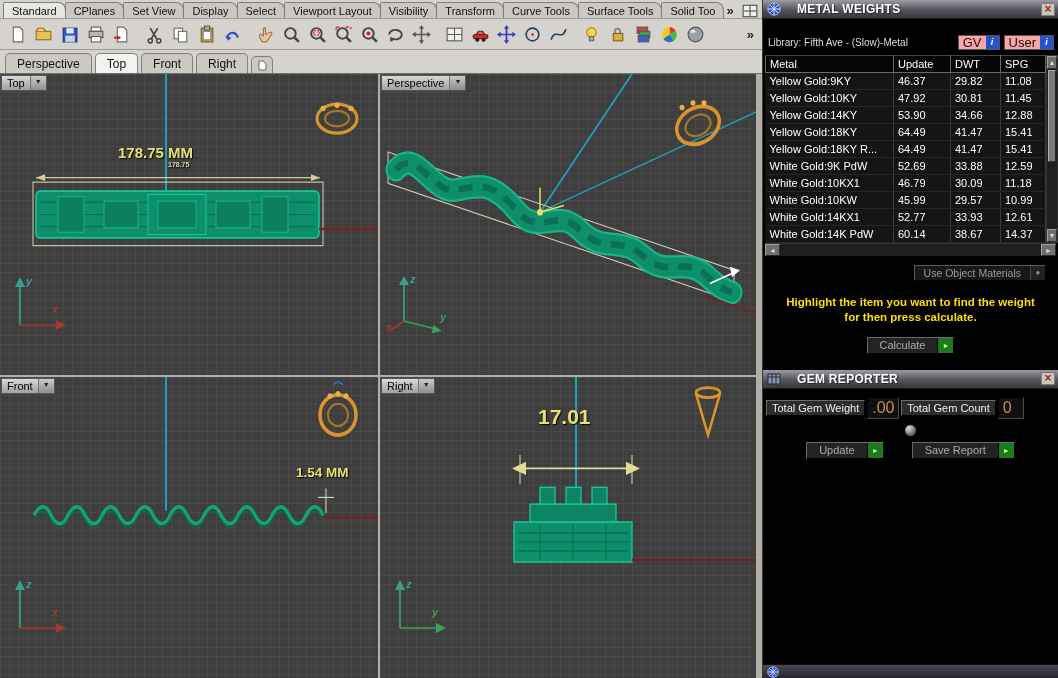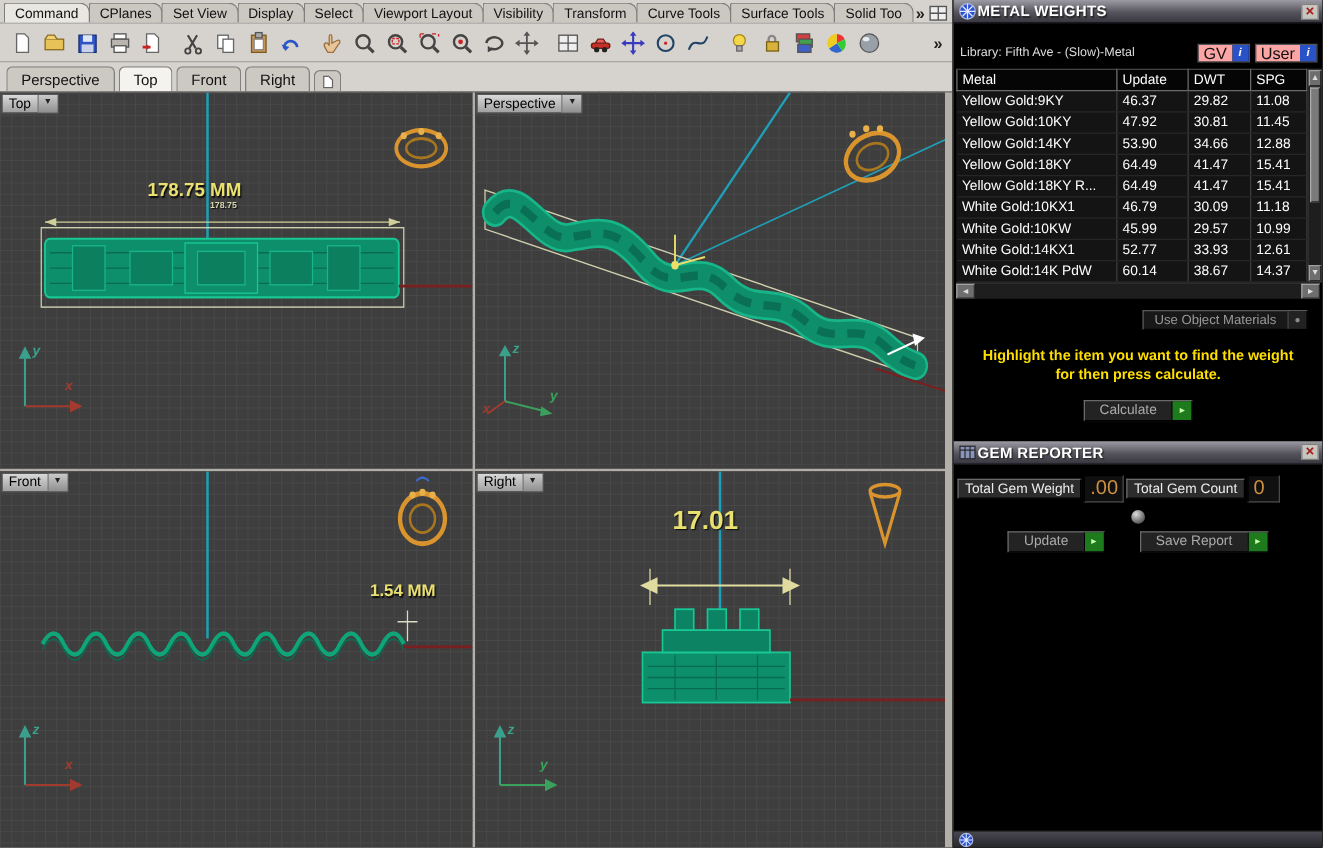--- a/index.html
+++ b/index.html
@@ -47,21 +47,21 @@
   .scene {position:absolute; inset:0; width:100%; height:100%;}
   .vplabel {position:absolute; top:1px; left:1px; display:flex; align-items:stretch; background:linear-gradient(#d9d9d9,#a0a0a0); border:1px solid #565656; z-index:6; font-size:11px; cursor:default;}
   .vplabel .t {padding:1px 5px; color:#000;}
   .vplabel .a {padding:2px 4px 0; font-size:7px; color:#222; border-left:1px solid #777; background:linear-gradient(#c9c9c9,#8f8f8f);}
   .dim {position:absolute; z-index:5; color:#e9e070; font-weight:bold; text-shadow:1px 1px 1px rgba(0,0,0,.85); white-space:nowrap;}
   .axisbox {position:absolute; z-index:5; left:6px; bottom:38px; width:70px; height:64px; pointer-events:none;}
   .axisbox .al {position:absolute; font-size:11px; font-weight:bold; font-style:italic;}
 
   
   .side {width:296px; background:#000; display:flex; flex-direction:column; border-left:1px solid #3a3a3a;}
-  .phead {height:19px; display:flex; align-items:center; gap:1px; padding:0 3px; background:linear-gradient(180deg,#9c9ba3 0%,#55545e 55%,#38373f 100%); border-bottom:1px solid #15151a;}
+  .phead {height:19px; display:flex; align-items:center; gap:16px; padding:0 3px; background:linear-gradient(180deg,#9c9ba3 0%,#55545e 55%,#38373f 100%); border-bottom:1px solid #15151a;}
   .phead.gem {margin-top:14px;}
   .plogo {width:15px; height:15px; display:flex; align-items:center; justify-content:center;}
   .plogo svg {width:14px; height:14px;}
   .ptitle {flex:1; color:#fff; font-size:12px; font-weight:bold; letter-spacing:.3px; text-shadow:1px 1px 1px #222;}
   .pclose {width:14px; height:13px; background:#c8c5bf; border:1px solid #7e7e7e; color:#a02020; font-size:12px; line-height:11px; text-align:center; font-weight:bold; cursor:default;}
 
   .librow {display:flex; align-items:center; gap:4px; padding:16px 4px 5px 5px;}
   .libtext {flex:1; color:#ddd; font-size:10px;}
   .minibtn {display:flex; border:1px solid #555; cursor:default;}
   .minibtn .lab {background:#fca5a5; color:#111; font-size:13px; padding:0 4px; line-height:13px;}
@@ -103,21 +103,21 @@
 </style>
 </head>
 <body>
 
 <div class="app">
 
   <div class="main">
 
 
     <div class="tabrow">
-      <span class="ttab active">Command</span>
+      <span class="ttab active">Standard</span>
       <span class="ttab">CPlanes</span>
       <span class="ttab">Set View</span>
       <span class="ttab">Display</span>
       <span class="ttab">Select</span>
       <span class="ttab">Viewport Layout</span>
       <span class="ttab">Visibility</span>
       <span class="ttab">Transform</span>
       <span class="ttab">Curve Tools</span>
       <span class="ttab">Surface Tools</span>
       <span class="ttab">Solid Too</span>
@@ -550,20 +550,26 @@
               <td>41.47</td>
               <td>15.41</td>
             </tr>
           <tr>
               <td>Yellow Gold:18KY R...</td>
               <td>64.49</td>
               <td>41.47</td>
               <td>15.41</td>
             </tr>
           <tr>
+              <td>White Gold:9K PdW</td>
+              <td>52.69</td>
+              <td>33.88</td>
+              <td>12.59</td>
+            </tr>
+          <tr>
               <td>White Gold:10KX1</td>
               <td>46.79</td>
               <td>30.09</td>
               <td>11.18</td>
             </tr>
           <tr>
               <td>White Gold:10KW</td>
               <td>45.99</td>
               <td>29.57</td>
               <td>10.99</td>

